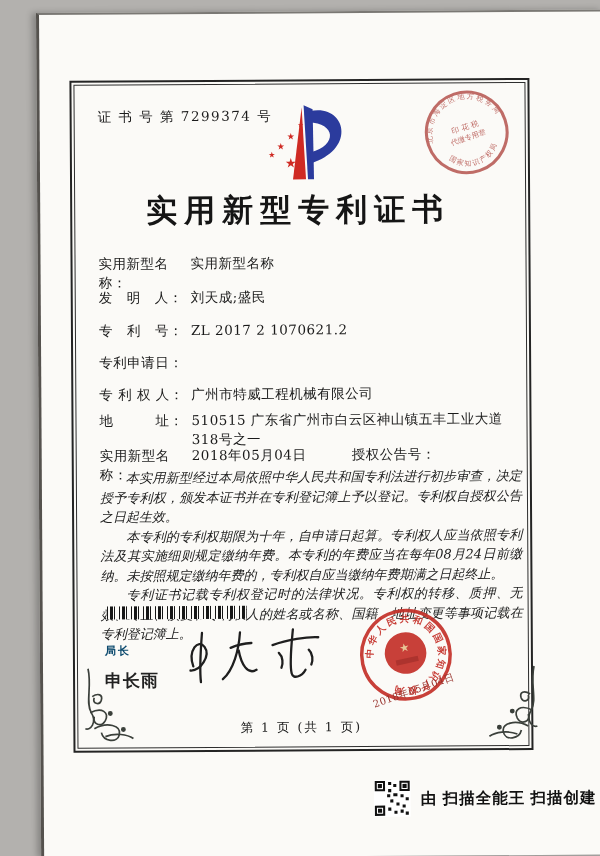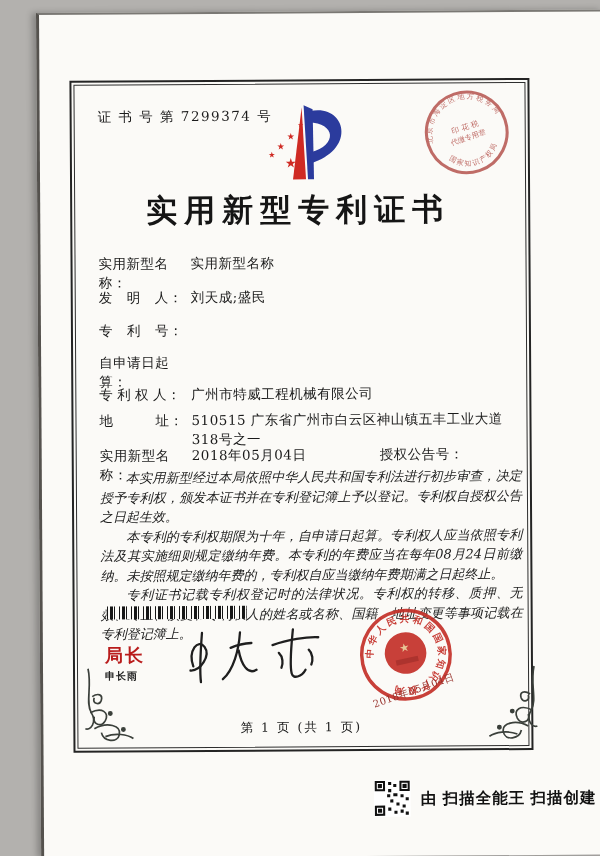--- a/index.html
+++ b/index.html
@@ -33,44 +33,44 @@
     transform:rotate(-18deg);opacity:.85;
   }
   .title{
     position:absolute;left:30px;top:176px;width:456px;text-align:center;
     font-size:31px;font-weight:bold;letter-spacing:7px;color:#151515;
   }
   .row{
     position:absolute;left:58px;width:440px;font-size:13.5px;color:#1a1a1a;
     line-height:19px;display:flex;align-items:flex-start;
   }
-  .row .lbl{flex:0 0 92px;letter-spacing:.5px;font-family:Liberation Serif, serif;}
+  .row .lbl{flex:0 0 92px;letter-spacing:.5px;}
   .row .val{letter-spacing:.5px;}
   .row .val.addr{max-width:330px;}
   .pair2{position:absolute;left:252px;top:0;display:flex;}
-  .pair2 .lbl{flex:0 0 86px;margin-left:28px;}
+  .pair2 .lbl{flex:0 0 86px;}
   .paras{
     position:absolute;left:58px;top:454px;width:422px;
     font-size:13px;line-height:19.5px;color:#222;font-style:italic;
     text-align:justify;
   }
   .paras p{margin:0;text-indent:2em;}
   .barcode{
     position:absolute;left:64px;top:592px;width:140px;height:13px;
     background:repeating-linear-gradient(90deg,
       #161616 0 1.5px,#fbfaf7 1.5px 3px,
       #161616 3px 6px,#fbfaf7 6px 7.5px,
       #161616 7.5px 8.5px,#fbfaf7 8.5px 12px);
   }
   .sig-title{
-    position:absolute;left:62px;top:629px;font-size:18px;font-weight:bold;
-    color:#b91c1c;font-family:"Liberation Sans","DejaVu Sans",sans-serif;letter-spacing:2px;
+    position:absolute;left:62px;top:629px;font-size:11px;font-weight:bold;
+    color:#0c4a6e;font-family:"Liberation Sans","DejaVu Sans",sans-serif;letter-spacing:2px;
   }
   .sig-name{
-    position:absolute;left:62px;top:655px;font-size:10px;font-weight:bold;
+    position:absolute;left:62px;top:655px;font-size:17px;font-weight:bold;
     color:#222;font-family:"Liberation Sans","DejaVu Sans",sans-serif;letter-spacing:1px;
   }
   .signature{position:absolute;left:130px;top:610px;width:175px;height:64px;transform:rotate(-2deg);}
   .seal{position:absolute;left:311px;top:590px;width:104px;height:104px;transform:rotate(-12deg);opacity:.93;}
   .flourish{position:absolute;width:66px;height:80px;}
   .flourish.left{left:38px;top:652px;}
   .flourish.right{left:432px;top:652px;transform:scaleX(-1);}
   .page-footer{
     position:absolute;left:30px;top:706px;width:456px;text-align:center;
     font-size:12.5px;color:#222;letter-spacing:2px;
@@ -124,23 +124,24 @@
   <div class="row" style="top:240px">
     <span class="lbl">实用新型名称：</span>
     <span class="val">实用新型名称</span>
   </div>
   <div class="row" style="top:274px">
     <span class="lbl">发　明　人：</span>
     <span class="val">刘天成;盛民</span>
   </div>
   <div class="row" style="top:307px">
     <span class="lbl">专　利　号：</span>
+    <span class="val">ZL 2017 2 1070621.2</span>
   </div>
   <div class="row" style="top:339px">
-    <span class="lbl">自申请日起算：</span>
+    <span class="lbl">专利申请日：</span>
   </div>
   <div class="row" style="top:371px">
     <span class="lbl">专 利 权 人：</span>
     <span class="val">广州市特威工程机械有限公司</span>
   </div>
   <div class="row" style="top:397px">
     <span class="lbl">地　　　址：</span>
     <span class="val addr">510515 广东省广州市白云区神山镇五丰工业大道318号之一</span>
   </div>
   <div class="row" style="top:432px">

